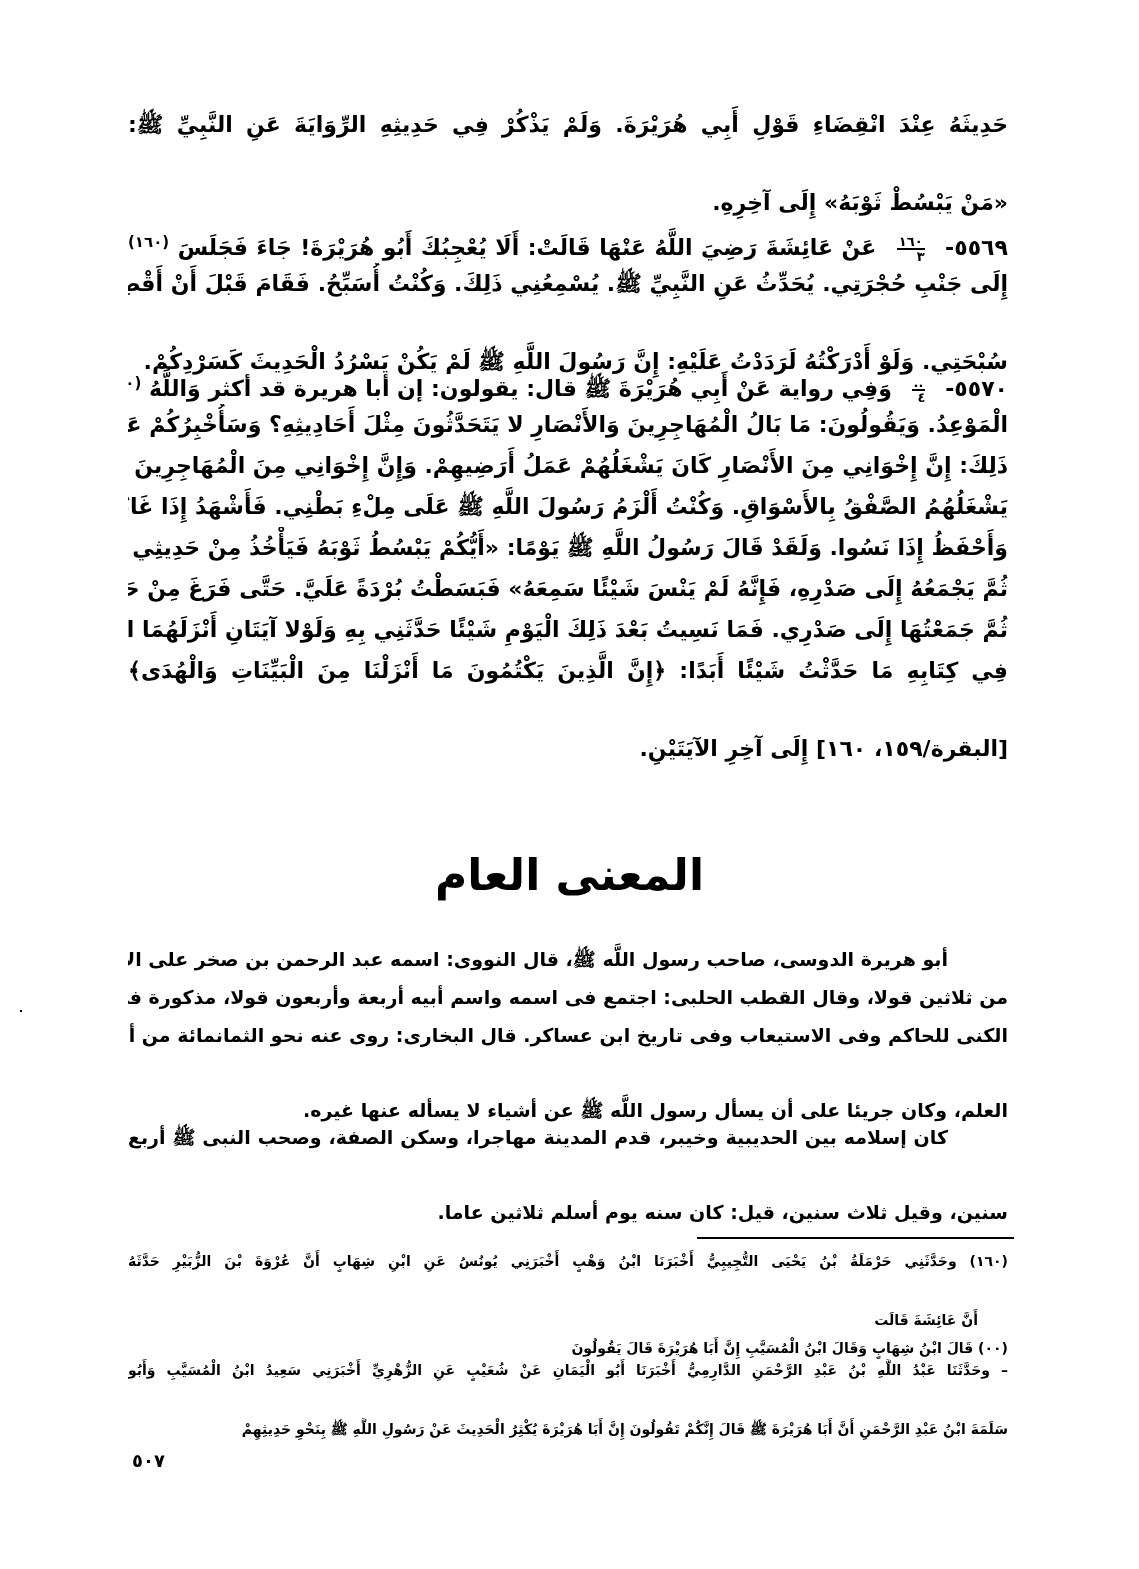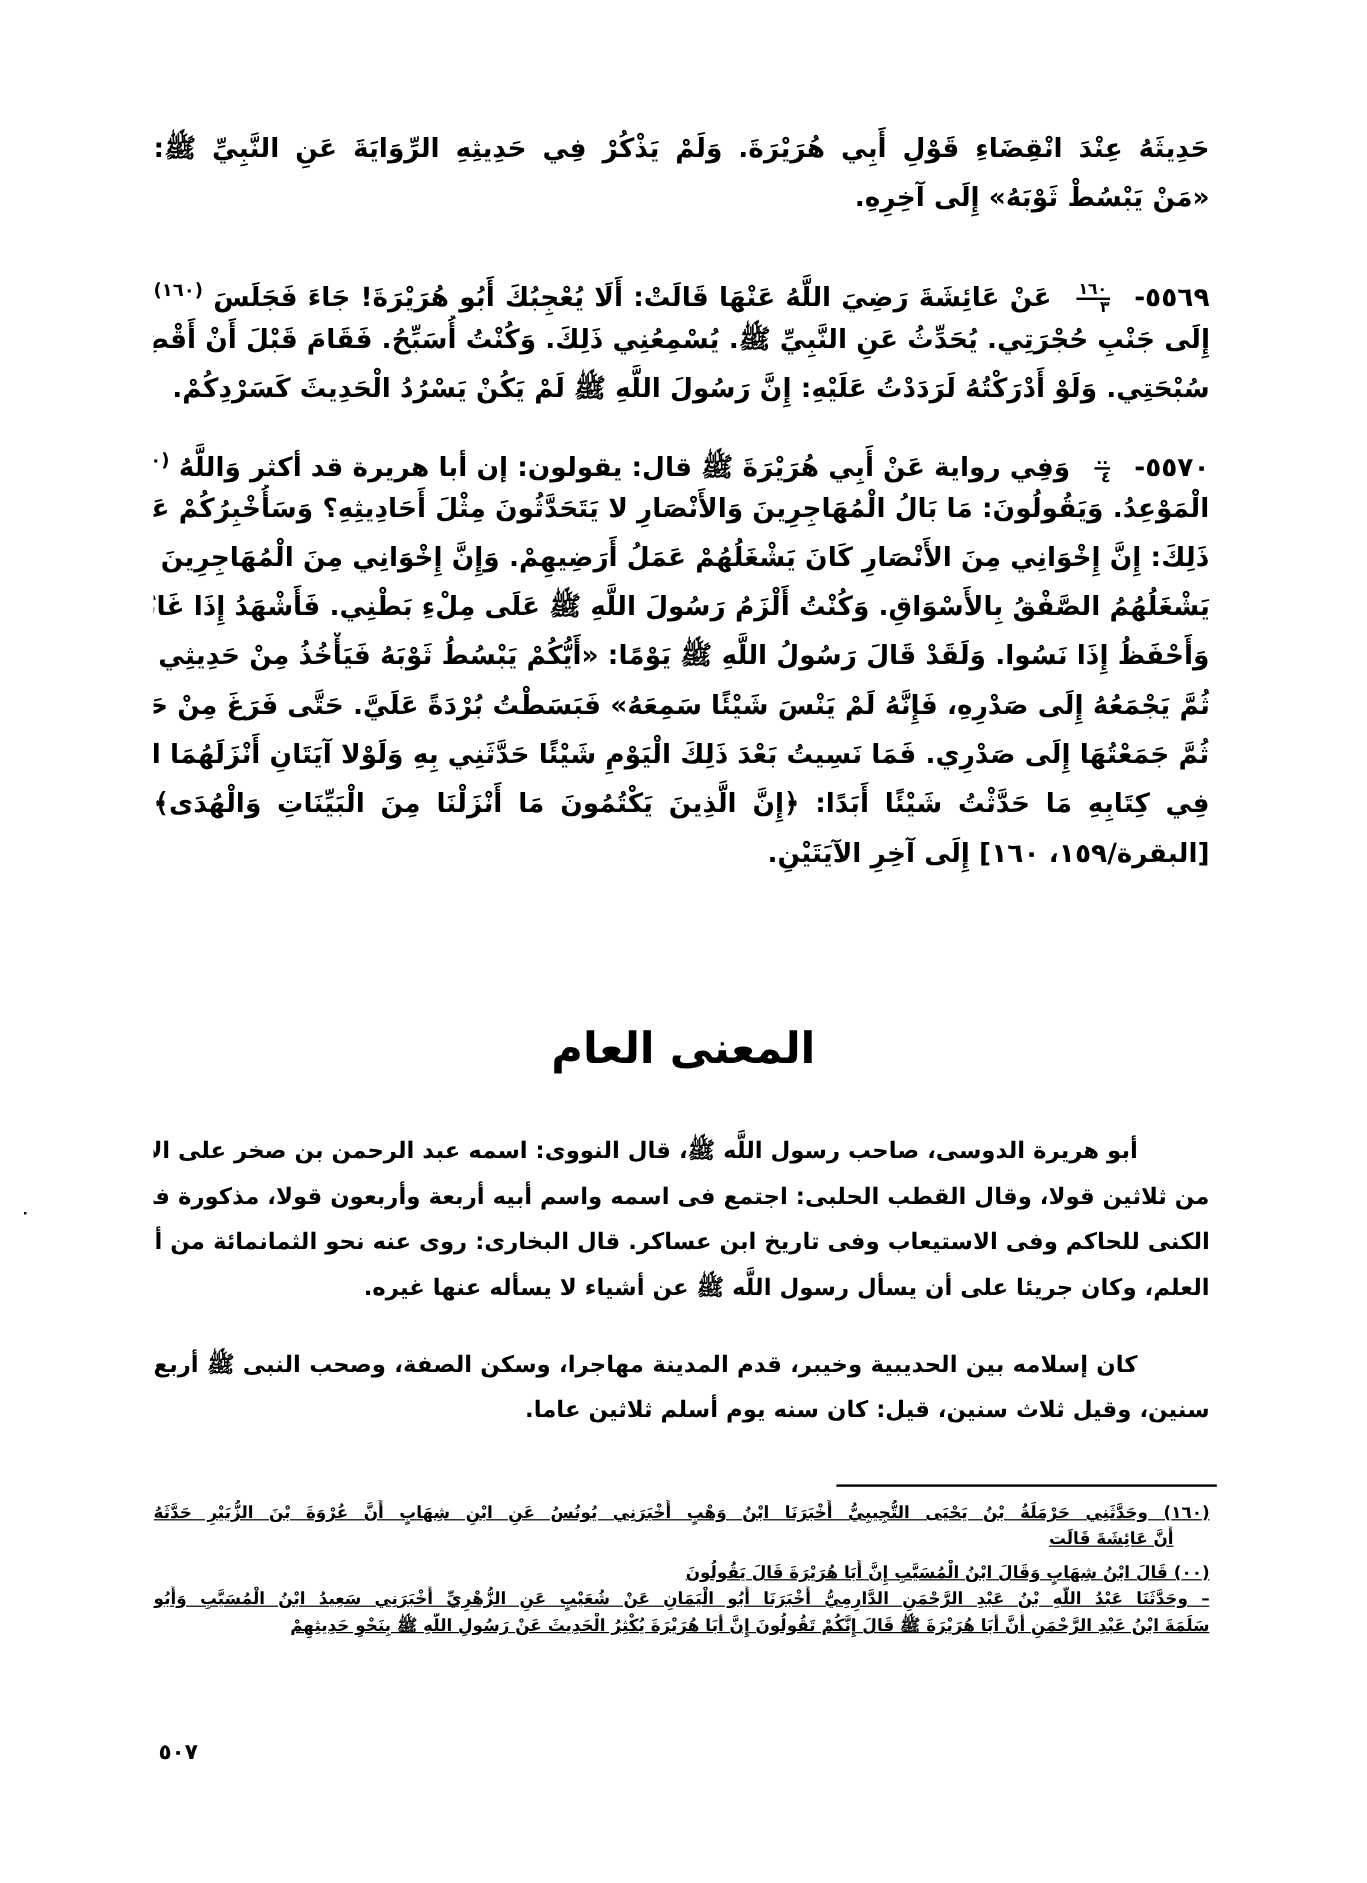--- a/index.html
+++ b/index.html
@@ -38,20 +38,21 @@
     .line {
       display: block;
       white-space: nowrap;
       text-align: justify;
       text-align-last: justify;
       height: 41px;
       overflow: hidden;
     }
     .line.last {
       text-align-last: right;
+      margin-top: 37px;
     }
     .num {
       font-weight: bold;
     }
     .frac {
       display: inline-block;
       vertical-align: middle;
       text-align: center;
       font-size: 13px;
       line-height: 13px;
@@ -66,21 +67,21 @@
     sup { font-size: 15px; }
     .heading {
       position: absolute;
       left: 0;
       width: 1139px;
       top: 850px;
       text-align: center;
       direction: rtl;
       font-family: "DejaVu Sans", sans-serif;
       font-weight: bold;
-      font-size: 36px;
+      font-size: 44px;
       line-height: 50px;
     }
     .modern {
       font-family: "DejaVu Sans", sans-serif;
       font-weight: bold;
       font-size: 19px;
       line-height: 38px;
     }
     .modern .line { height: 38px; }
     .indent { padding-right: 60px; }
@@ -91,21 +92,21 @@
       width: 317px;
       height: 2px;
       background: #000;
     }
     .footnotes {
       font-family: "DejaVu Sans", sans-serif;
       font-weight: bold;
       font-size: 14px;
       line-height: 22px;
     }
-    .footnotes .line { height: 22px; text-decoration: underline; }
+    .footnotes .line { height: 22px; }
     .pagenum {
       position: absolute;
       left: 132px;
       top: 1450px;
       font-family: "DejaVu Sans", sans-serif;
       font-weight: bold;
       font-size: 18px;
       direction: rtl;
     }
     .speck {

